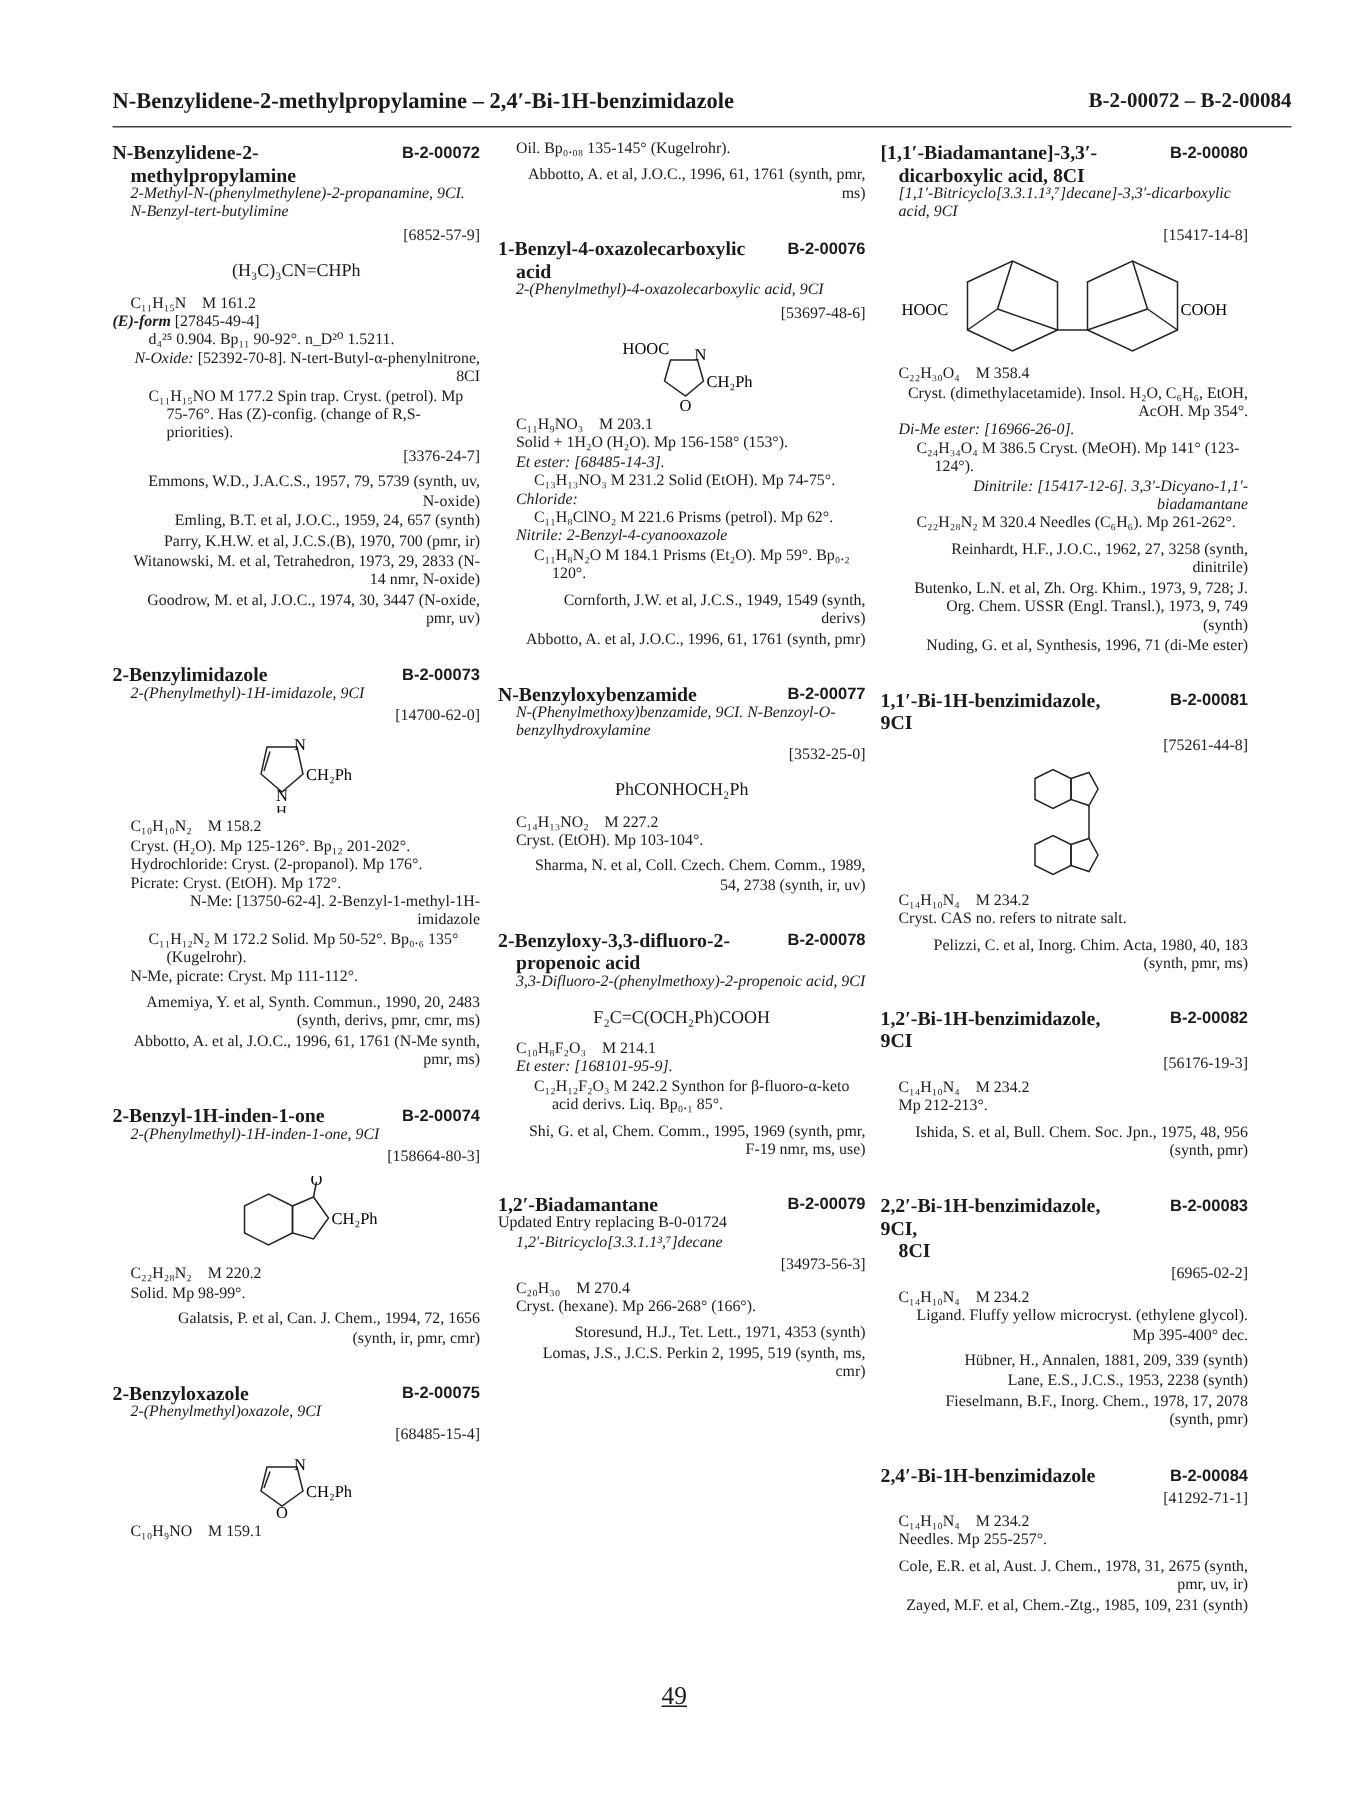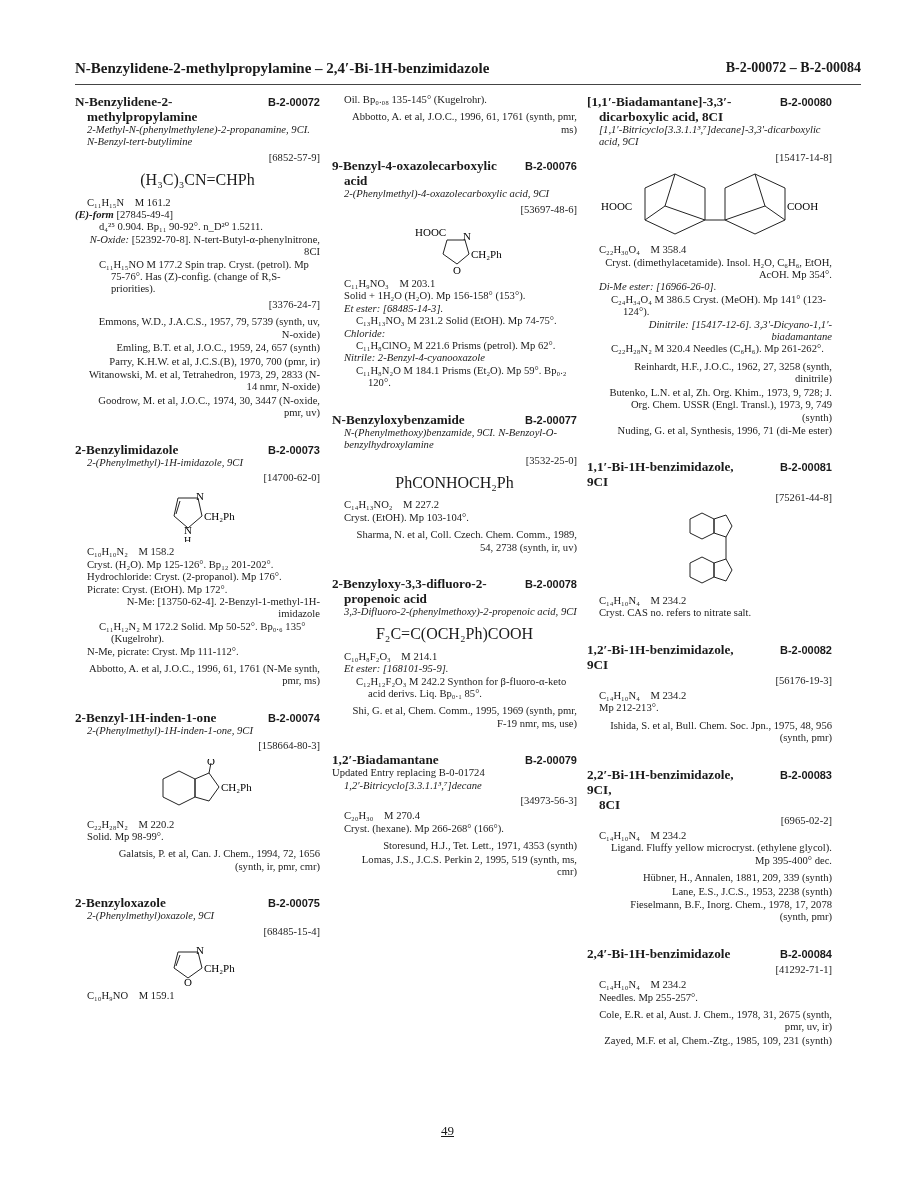--- a/index.html
+++ b/index.html
@@ -14,25 +14,25 @@
   .entry{margin-bottom:22px;}
   .head{position:relative;font-weight:bold;font-size:13.2px;line-height:15px;padding-right:80px;}
   .head .cont{display:block;padding-left:12px;}
   .eno{position:absolute;right:0;top:1px;font-family:"Liberation Sans","DejaVu Sans",sans-serif;
        font-weight:bold;font-size:11px;}
   .ln{padding-left:12px;}
   .ind{padding-left:24px;text-indent:-12px;text-align:right;}
   .ind2{padding-left:36px;text-indent:-12px;}
   .it{font-style:italic;}
   .cas{padding-left:12px;margin-top:3px;margin-bottom:3px;text-align:right;}
-  .formula-center{text-align:center;margin:10px 0;font-size:16px;}
+  .formula-center{text-align:center;margin:10px 0;font-size:12px;}
   .struct{display:block;margin:6px auto 4px auto;}
   .refs{margin-top:5px;}
   .ref{padding-left:24px;text-indent:-12px;margin-bottom:1px;text-align:right;}
-  .page-num{position:absolute;left:441px;top:1125px;font-size:13px;text-decoration:underline;}
+  .page-num{position:absolute;left:441px;top:1125px;font-size:17px;text-decoration:underline;}
 </style>
 </head>
 <body>
 
 <div class="running-head">
   <span class="rh-left">N-Benzylidene-2-methylpropylamine – 2,4′-Bi-1H-benzimidazole</span>
   <span class="rh-right">B-2-00072 – B-2-00084</span>
 </div>
 
 <div class="col col1">
@@ -77,20 +77,21 @@
       <text x="76" y="30" font-size="11" font-family="Liberation Serif, serif">CH₂Ph</text>
     </svg>
     <div class="ln"><span>C₁₀H₁₀N₂</span>&nbsp;&nbsp;&nbsp;&nbsp;<span>M 158.2</span></div>
     <div class="ln">Cryst. (H₂O). Mp 125-126°. Bp₁₂ 201-202°.</div>
     <div class="ln">Hydrochloride: Cryst. (2-propanol). Mp 176°.</div>
     <div class="ln">Picrate: Cryst. (EtOH). Mp 172°.</div>
     <div class="ind">N-Me: [13750-62-4]. 2-Benzyl-1-methyl-1H-imidazole</div>
     <div class="ind2">C₁₁H₁₂N₂   M 172.2   Solid. Mp 50-52°. Bp₀.₆ 135° (Kugelrohr).</div>
     <div class="ln">N-Me, picrate: Cryst. Mp 111-112°.</div>
     <div class="refs">
+      <div class="ref">Amemiya, Y. et al, Synth. Commun., 1990, 20, 2483 (synth, derivs, pmr, cmr, ms)</div>
       <div class="ref">Abbotto, A. et al, J.O.C., 1996, 61, 1761 (N-Me synth, pmr, ms)</div>
     </div>
   </div>
 
   <div class="entry">
     <div class="head">
       <span>2-Benzyl-1H-inden-1-one</span>
       <span class="eno">B-2-00074</span>
     </div>
     <div class="ln it">2-(Phenylmethyl)-1H-inden-1-one, 9CI</div>
@@ -130,41 +131,45 @@
 <div class="col col2">
   <div class="entry">
     <div class="ln">Oil. Bp₀.₀₈ 135-145° (Kugelrohr).</div>
     <div class="refs">
       <div class="ref">Abbotto, A. et al, J.O.C., 1996, 61, 1761 (synth, pmr, ms)</div>
     </div>
   </div>
 
   <div class="entry">
     <div class="head">
-      <span>9-Benzyl-4-oxazolecarboxylic</span>
+      <span>1-Benzyl-4-oxazolecarboxylic</span>
       <span class="cont">acid</span>
       <span class="eno">B-2-00076</span>
     </div>
     <div class="ln it">2-(Phenylmethyl)-4-oxazolecarboxylic acid, 9CI</div>
     <div class="cas">[53697-48-6]</div>
     <svg class="struct" width="160" height="52">
       <polygon points="72,18 90,18 94,32 82,42 68,32" fill="none" stroke="#222"></polygon>
       <text x="40" y="14" font-size="11" font-family="Liberation Serif, serif">HOOC</text>
       <text x="88" y="18" font-size="11" font-family="Liberation Serif, serif">N</text>
       <text x="78" y="52" font-size="11" font-family="Liberation Serif, serif">O</text>
       <text x="96" y="36" font-size="11" font-family="Liberation Serif, serif">CH₂Ph</text>
     </svg>
     <div class="ln"><span>C₁₁H₉NO₃</span>&nbsp;&nbsp;&nbsp;&nbsp;<span>M 203.1</span></div>
     <div class="ln">Solid + 1H₂O (H₂O). Mp 156-158° (153°).</div>
     <div class="ln it">Et ester: [68485-14-3].</div>
     <div class="ind2">C₁₃H₁₃NO₃   M 231.2   Solid (EtOH). Mp 74-75°.</div>
     <div class="ln it">Chloride:</div>
     <div class="ind2">C₁₁H₈ClNO₂   M 221.6   Prisms (petrol). Mp 62°.</div>
     <div class="ln it">Nitrile: 2-Benzyl-4-cyanooxazole</div>
     <div class="ind2">C₁₁H₈N₂O   M 184.1   Prisms (Et₂O). Mp 59°. Bp₀.₂ 120°.</div>
+    <div class="refs">
+      <div class="ref">Cornforth, J.W. et al, J.C.S., 1949, 1549 (synth, derivs)</div>
+      <div class="ref">Abbotto, A. et al, J.O.C., 1996, 61, 1761 (synth, pmr)</div>
+    </div>
   </div>
 
   <div class="entry">
     <div class="head">
       <span>N-Benzyloxybenzamide</span>
       <span class="eno">B-2-00077</span>
     </div>
     <div class="ln it">N-(Phenylmethoxy)benzamide, 9CI. N-Benzoyl-O-benzylhydroxylamine</div>
     <div class="cas">[3532-25-0]</div>
     <div class="formula-center">PhCONHOCH₂Ph</div>
@@ -255,20 +260,23 @@
       <g fill="none" stroke="#222" stroke-width="1">
         <polygon points="40,8 52,2 64,8 64,22 52,28 40,22"></polygon>
         <polygon points="64,8 76,4 82,15 76,26 64,22"></polygon>
         <line x1="76" y1="26" x2="76" y2="48"></line>
         <polygon points="40,52 52,46 64,52 64,66 52,72 40,66"></polygon>
         <polygon points="64,52 76,48 82,59 76,70 64,66"></polygon>
       </g>
     </svg>
     <div class="ln"><span>C₁₄H₁₀N₄</span>&nbsp;&nbsp;&nbsp;&nbsp;<span>M 234.2</span></div>
     <div class="ln">Cryst. CAS no. refers to nitrate salt.</div>
+    <div class="refs">
+      <div class="ref">Pelizzi, C. et al, Inorg. Chim. Acta, 1980, 40, 183 (synth, pmr, ms)</div>
+    </div>
   </div>
 
   <div class="entry">
     <div class="head">
       <span>1,2′-Bi-1H-benzimidazole, 9CI</span>
       <span class="eno">B-2-00082</span>
     </div>
     <div class="cas">[56176-19-3]</div>
     <div class="ln"><span>C₁₄H₁₀N₄</span>&nbsp;&nbsp;&nbsp;&nbsp;<span>M 234.2</span></div>
     <div class="ln">Mp 212-213°.</div>

